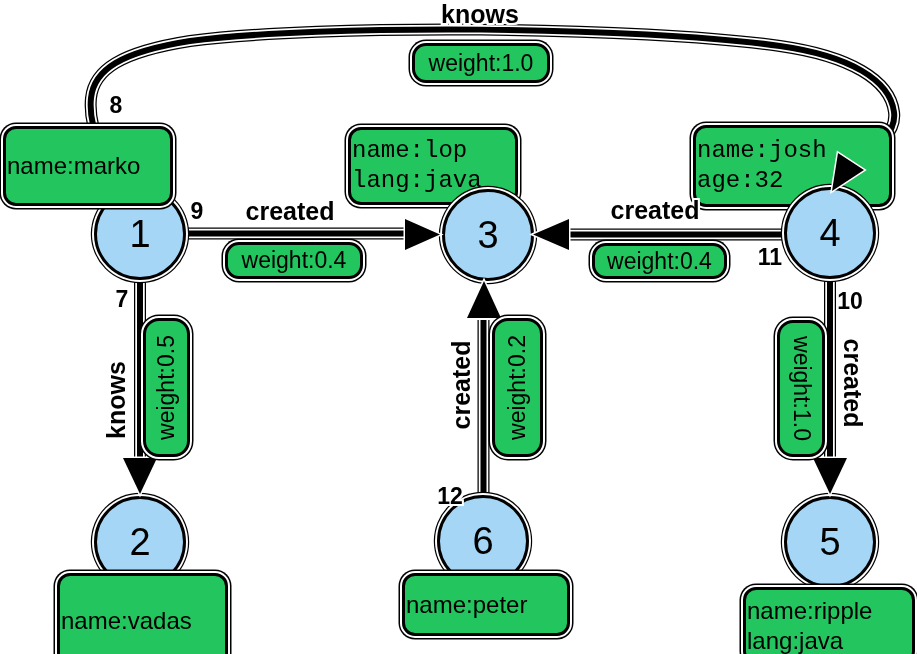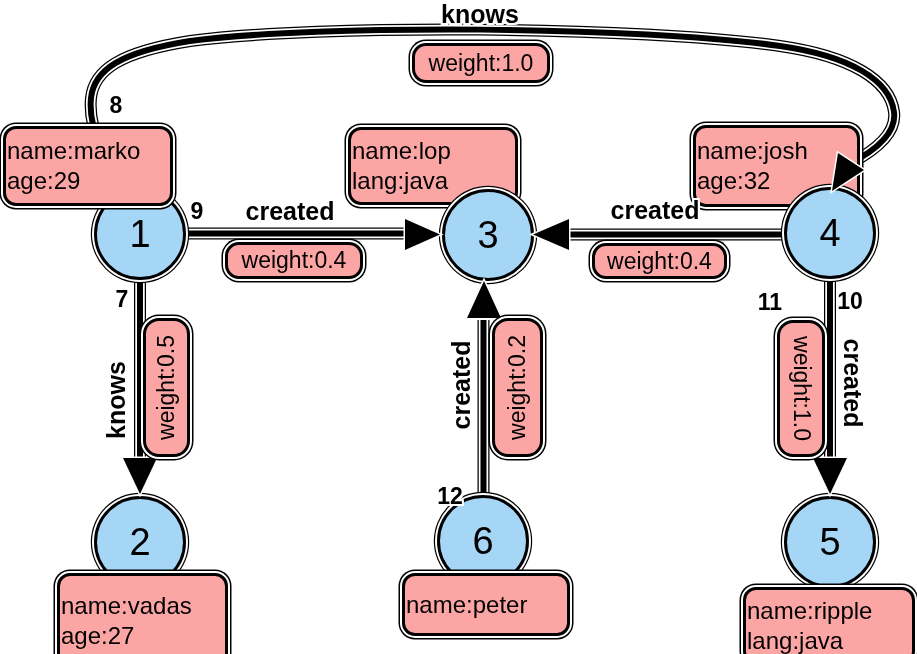--- a/index.html
+++ b/index.html
@@ -18,28 +18,28 @@
   
   .node{
     position:absolute;width:92px;height:92px;border-radius:50%;
     background:#a5d6f5;border:3px solid #000;box-sizing:border-box;
     box-shadow:0 0 0 2px #fff,0 0 0 3.2px #000;
     display:flex;align-items:center;justify-content:center;
     font-size:38px;z-index:20;
   }
   
   .pbox,.wbox,.vbox{
-    position:absolute;background:#fca5a5;border:3px solid #000;border-radius:13px;
+    position:absolute;background:#22c55e;border:3px solid #000;border-radius:13px;
     box-sizing:border-box;box-shadow:0 0 0 2px #fff,0 0 0 3.5px #000;
   }
   .pbox{
     display:flex;flex-direction:column;justify-content:center;
     padding-left:1px;font-size:24px;line-height:30px;z-index:21;
   }
-  .pbox.under{z-index:19;}
+  .pbox.under{z-index:19;font-family:Liberation Mono, monospace;}
   .wbox{
     display:flex;align-items:center;justify-content:center;
     font-size:23px;z-index:40;border-radius:14px;
   }
   .vbox{
     display:flex;align-items:center;justify-content:center;
     font-size:23px;z-index:40;border-radius:16px;
   }
   .vbox span{white-space:nowrap;}
   .rot-up span{transform:rotate(-90deg);}
@@ -89,33 +89,31 @@
     </g>
     <g>
       <path class="eo" d="M830 276 V462"></path>
         <path class="ec" d="M830 276 V462"></path>
         <path class="ek" d="M830 276 V462"></path>
     </g>
   </svg>
 
   <div class="pbox" style="left:3px;top:126px;width:170px;height:80px;">
     <span>name:marko</span>
-    <span>age:29</span>
   </div>
   <div class="pbox under" style="left:348px;top:127px;width:170px;height:78px;">
     <span>name:lop</span>
     <span>lang:java</span>
   </div>
-  <div class="pbox under" style="left:693px;top:125px;width:167px;height:82px;">
+  <div class="pbox under" style="left:693px;top:125px;width:199px;height:82px;">
     <span>name:josh</span>
     <span>age:32</span>
   </div>
   <div class="pbox" style="left:57px;top:573px;width:171px;height:96px;">
     <span>name:vadas</span>
-    <span>age:27</span>
   </div>
   <div class="pbox" style="left:402px;top:573px;width:168px;height:63px;">
     <span>name:peter</span>
   </div>
   <div class="pbox" style="left:743px;top:587px;width:172px;height:77px;">
     <span>name:ripple</span>
     <span>lang:java</span>
   </div>
 
   <div class="node" style="left:94px;top:188px;">1</div>
@@ -156,17 +154,17 @@
   <div class="elabel" style="left:480px;top:14px;">knows</div>
   <div class="elabel" style="left:290px;top:211px;">created</div>
   <div class="elabel" style="left:655px;top:210px;">created</div>
   <div class="elabel rU" style="left:116px;top:400px;">knows</div>
   <div class="elabel rU" style="left:461px;top:385px;">created</div>
   <div class="elabel rD" style="left:852px;top:383px;">created</div>
 
   <div class="eid" style="left:116px;top:105px;">8</div>
   <div class="eid" style="left:197px;top:211px;">9</div>
   <div class="eid" style="left:122px;top:299px;">7</div>
-  <div class="eid" style="left:770px;top:257px;margin-top:45px;">11</div>
+  <div class="eid" style="left:770px;top:257px;">11</div>
   <div class="eid" style="left:850px;top:301px;text-align:right;">10</div>
   <div class="eid" style="left:450px;top:496px;">12</div>
 
 </div>
 
 </body></html>

